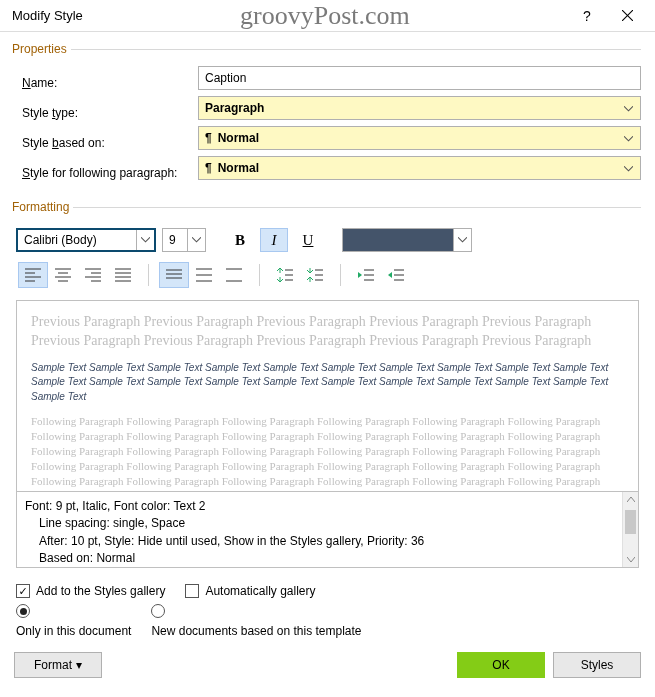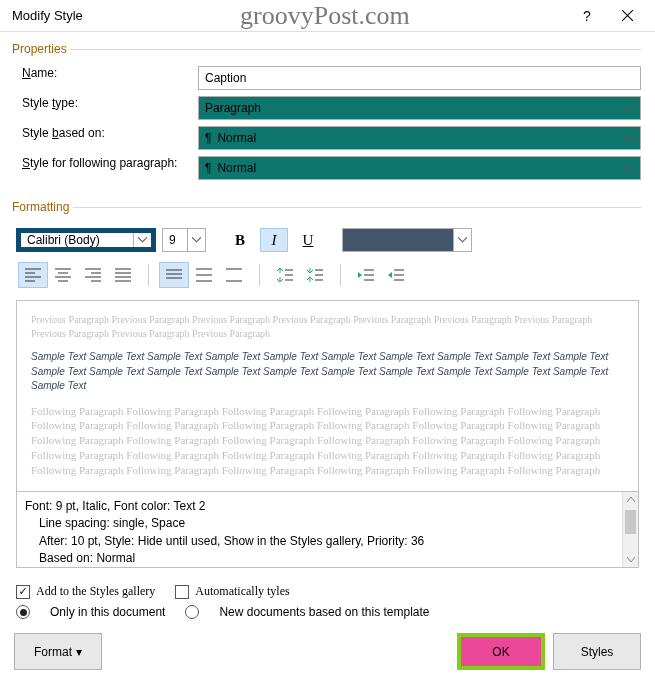--- a/index.html
+++ b/index.html
@@ -6,68 +6,68 @@
 body { font-family: "Segoe UI", Tahoma, sans-serif; font-size: 12px; background: #fff; color: #000; width: 655px; height: 697px; overflow: hidden; }
 .titlebar { display: flex; align-items: center; height: 32px; padding: 0 8px 0 12px; border-bottom: 1px solid #ddd; }
 .titlebar .title { flex: 0 0 auto; font-size: 13px; }
 .titlebar .watermark { flex: 1; text-align: center; font-family: Georgia, serif; font-size: 26px; color: #7a7a7a; }
 .titlebar .btn { width: 40px; height: 30px; display: flex; align-items: center; justify-content: center; }
 .titlebar .help { font-size: 14px; }
 .titlebar .close svg { width: 11px; height: 11px; }
 .content { padding: 10px 14px; }
 fieldset { border: 1px solid #d8d8d8; border-left: none; border-right: none; border-bottom: none; padding: 10px 0 6px; margin-bottom: 8px; position: relative; }
 fieldset > legend { padding: 0 4px 0 0; color: #a16207; margin-left: -2px; }
-.row { display: flex; align-items: flex-start; margin-bottom: 6px; }
+.row { display: flex; align-items: flex-end; margin-bottom: 6px; }
 .row label { width: 184px; padding-left: 8px; }
 .row label .ul { text-decoration: underline; }
 .txt { flex: 1; height: 24px; border: 1px solid #b0b0b0; padding: 2px 6px; font-family: inherit; font-size: 12px; }
-.dd { flex: 1; height: 24px; border: 1px solid #b0b0b0; display: flex; align-items: center; padding: 0 4px 0 6px; background: #0f766e; }
+.dd { flex: 1; height: 24px; border: 1px solid #b0b0b0; display: flex; align-items: center; padding: 0 4px 0 6px; background: #fef9c3; font-weight: bold; }
 .dd .pilcrow { font-size: 12px; margin-right: 6px; }
 .dd .txtval { flex: 1; }
 .dd .chev { width: 16px; text-align: center; }
 .chev svg { width: 9px; height: 6px; }
 .toolbar { display: flex; align-items: center; gap: 6px; margin: 4px 2px 6px; }
-.fontdd { width: 140px; height: 24px; border: 5px solid #0c4a6e; display: flex; align-items: center; padding: 0 0 0 6px; }
+.fontdd { width: 140px; height: 24px; border: 2px solid #0c4a6e; display: flex; align-items: center; padding: 0 0 0 6px; }
 .fontdd .txtval { flex: 1; }
 .fontdd .chevbox { width: 18px; height: 100%; border-left: 1px solid #b0b0b0; display: flex; align-items: center; justify-content: center; }
 .sizedd { width: 44px; height: 24px; border: 1px solid #b0b0b0; display: flex; align-items: center; padding: 0 0 0 6px; }
 .sizedd .txtval { flex: 1; }
 .sizedd .chevbox { width: 18px; height: 100%; border-left: 1px solid #b0b0b0; display: flex; align-items: center; justify-content: center; }
 .btntool { width: 28px; height: 24px; border: 1px solid transparent; display: flex; align-items: center; justify-content: center; font-family: "Times New Roman", serif; font-size: 15px; }
 .btntool.bold { font-weight: bold; }
 .btntool.italic { font-style: italic; border: 1px solid #a8c8f0; background: #d4e6f9; }
 .btntool.underline { text-decoration: underline; }
 .colordd { width: 130px; height: 24px; border: 1px solid #b0b0b0; display: flex; align-items: center; }
 .colorswatch { flex: 1; height: 100%; background: #44546a; }
 .colordd .chevbox { width: 18px; height: 100%; border-left: 1px solid #b0b0b0; display: flex; align-items: center; justify-content: center; }
 .alignbar { display: flex; align-items: center; gap: 0; margin: 2px 2px 8px; padding: 4px 2px; }
 .sep { width: 1px; height: 22px; background: #d0d0d0; margin: 0 10px; }
 .abtn { width: 30px; height: 26px; display: flex; align-items: center; justify-content: center; border: 1px solid transparent; }
 .abtn.active { border: 1px solid #a8c8f0; background: #d4e6f9; }
 .abtn svg { width: 16px; height: 14px; }
 .preview { border: 1px solid #c0c0c0; height: 192px; padding: 12px 14px; overflow: hidden; font-family: "Times New Roman", serif; margin: 0 2px; }
-.preview .prev { color: #c0c0c0; font-size: 10px; line-height: 1.35; margin-bottom: 10px; }
+.preview .prev { color: #c0c0c0; font-size: 14px; line-height: 1.35; margin-bottom: 10px; }
 .preview .sample { color: #3b4a63; font-style: italic; font-family: Liberation Sans, sans-serif; font-size: 10px; line-height: 1.45; margin-bottom: 10px; }
 .preview .follow { color: #c0c0c0; font-size: 11px; line-height: 1.35; }
 .desc { border: 1px solid #c0c0c0; border-top: none; height: 76px; padding: 6px 8px 6px 8px; font-size: 12px; line-height: 1.45; position: relative; margin: 0 2px; }
 .desc .scroll { position: absolute; right: 0; top: 0; bottom: 0; width: 16px; background: #f0f0f0; border-left: 1px solid #e0e0e0; display: flex; flex-direction: column; }
 .desc .scroll .arr { height: 16px; display: flex; align-items: center; justify-content: center; }
 .desc .scroll .track { flex: 1; position: relative; }
 .desc .scroll .thumb { position: absolute; left: 2px; right: 2px; top: 2px; height: 24px; background: #c8c8c8; }
 .checks { margin: 10px 2px 6px; display: flex; gap: 20px; align-items: center; }
-.ck { display: flex; align-items: center; gap: 6px; font-family: Liberation Serif, serif; }
+.ck { display: flex; align-items: center; gap: 6px; }
 .ckbox { width: 14px; height: 14px; border: 1px solid #555; display: flex; align-items: center; justify-content: center; background: #fff; }
 .ckbox.checked::after { content: "✓"; font-size: 11px; line-height: 1; }
-.radio { display: flex; gap: 20px; }
+.radio { display: flex; gap: 6px; flex-direction: column; }
 .rb { width: 14px; height: 14px; border: 1px solid #555; border-radius: 50%; display: flex; align-items: center; justify-content: center; }
 .rb.checked::after { content: ""; width: 7px; height: 7px; background: #222; border-radius: 50%; }
 .btnrow { display: flex; align-items: center; margin-top: 14px; gap: 8px; }
 .btnrow .spacer { flex: 1; }
-.pushbtn { height: 37px; padding: 0 16px; border: 1px solid #b0b0b0; background: #e8e8e8; display: flex; align-items: center; justify-content: center; min-width: 88px; }
-.pushbtn.primary { border: 4px solid #84cc16; background: #ec4899; }
+.pushbtn { height: 26px; padding: 0 16px; border: 1px solid #b0b0b0; background: #e8e8e8; display: flex; align-items: center; justify-content: center; min-width: 88px; }
+.pushbtn.primary { border: 4px solid #84cc16; background: #84cc16; }
 .pushbtn .tri { margin-left: 4px; }
 </style>
 </head>
 <body>
 
 <div class="titlebar">
   <div class="title">Modify Style</div>
   <div class="watermark">groovyPost.com</div>
   <div class="btn help">?</div>
   <div class="btn close">
@@ -273,21 +273,21 @@
   </div>
 </fieldset>
 
 <div class="checks">
   <div class="ck">
     <div class="ckbox checked"></div>
     <span><span>Add to the </span><span class="ul">S</span><span>tyles gallery</span></span>
   </div>
   <div class="ck">
     <div class="ckbox"></div>
-    <span><span class="ul">A</span><span>utomatically tyles</span></span>
+    <span><span class="ul">A</span><span>utomatically gallery</span></span>
   </div>
 </div>
 <div class="checks" style="margin-top:2px">
   <div class="radio">
     <div class="rb checked"></div>
     <span>Only in this document</span>
   </div>
   <div class="radio">
     <div class="rb"></div>
     <span>New documents based on this template</span>

